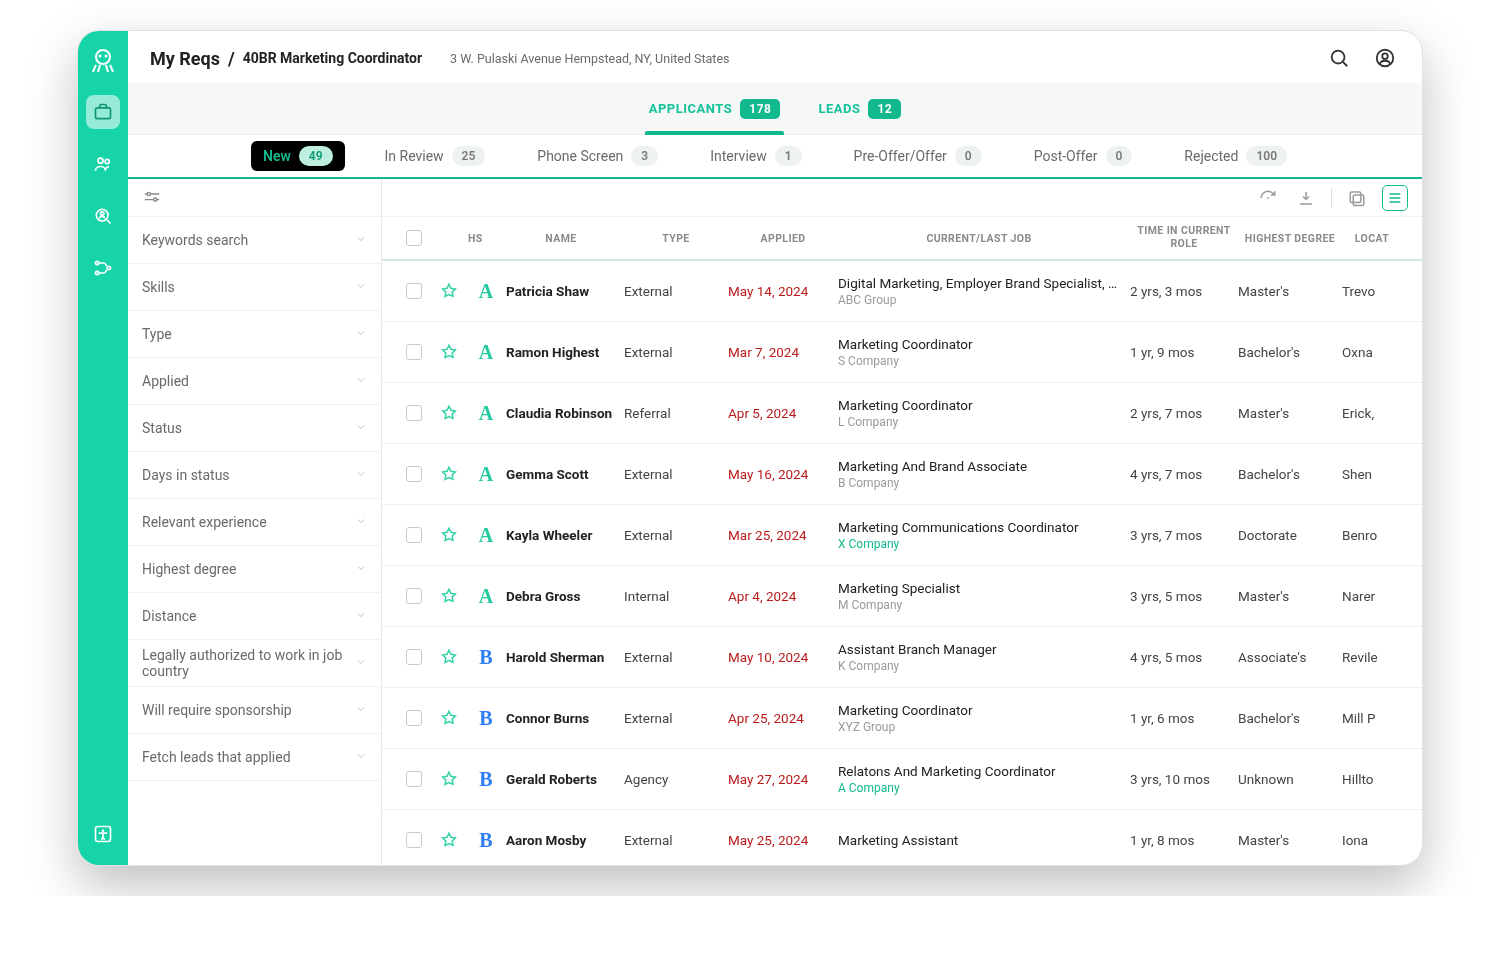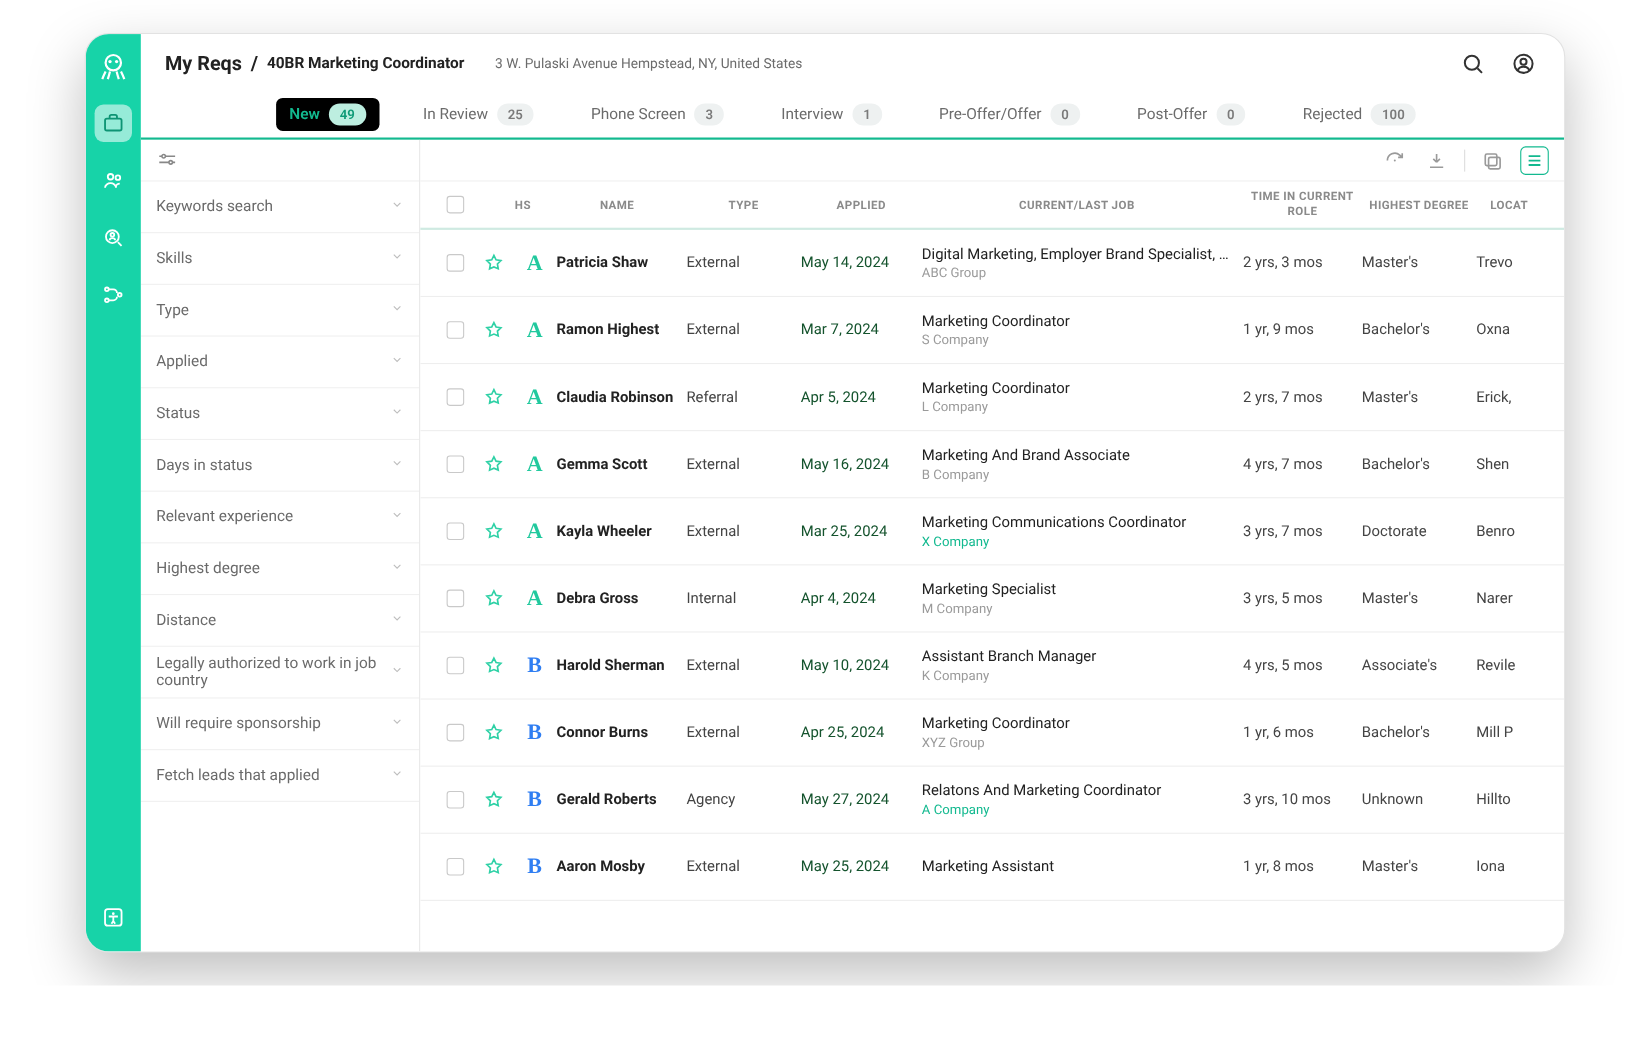--- a/index.html
+++ b/index.html
@@ -53,21 +53,21 @@
 
   
   .thead { display:flex; align-items:center; padding:0 14px; height:44px; font-size:10.5px; font-weight:700; letter-spacing:0.4px; color:#8a8a8a; border-bottom:2px solid #cfeae2;text-align:center; }
   .tbody { flex:1; overflow:auto; }
   .trow { display:flex; align-items:center; padding:0 14px; min-height:61px; border-bottom:1px solid #eee; }
   .c-chk { width:36px; display:flex; align-items:center; justify-content:center; }
   .c-star { width:34px; display:flex; align-items:center; justify-content:center; }
   .c-hs { width:40px; display:flex; align-items:center; justify-content:center; }
   .c-name { width:118px; font-size:13.5px; font-weight:700; color:#222; padding-right:8px; }
   .c-type { width:104px; font-size:13.5px; color:#444; }
-  .c-applied { width:110px; font-size:13.5px; color:#14532d; }
+  .c-applied { width:110px; font-size:13.5px; color:#b91c1c; }
   .c-job { width:292px; font-size:13.5px; color:#222; display:flex; flex-direction:column; justify-content:center; gap:2px; padding-right:10px; }
   .c-job .co { font-size:12px; color:#9a9a9a; }
   .c-job .co.lnk { color:#12b98f; }
   .c-time { width:108px; font-size:13.5px; color:#444; }
   .c-deg { width:104px; font-size:13.5px; color:#444; }
   .c-loc { width:60px; font-size:13.5px; color:#444; overflow:hidden; white-space:nowrap; }
 
   .cbx { width:16px; height:16px; border:1.5px solid #c9c9c9; border-radius:3px; cursor:pointer; }
   .star-icon { color:#2fd1a6; cursor:pointer; }
   .hs-badge { font-size:20px; font-weight:800; font-family:Georgia, 'Times New Roman', serif; }
@@ -149,20 +149,30 @@
       </div>
       <div class="hicon">
         <svg width="22" height="22" viewBox="0 0 24 24" fill="none" stroke="currentColor" stroke-width="2">
             <circle cx="12" cy="12" r="9"></circle>
             <circle cx="12" cy="10" r="3"></circle>
             <path d="M6 19c1-3 4-4 6-4s5 1 6 4"></path>
           </svg>
       </div>
     </div>
 
+    <div class="tabs1">
+      <div class="tab1 active">
+        <span>APPLICANTS</span>
+        <span class="badge">178</span>
+      </div>
+      <div class="tab1">
+        <span>LEADS</span>
+        <span class="badge">12</span>
+      </div>
+    </div>
 
     <div class="tabs2" id="tabs2">
         <div class="tab2 active">
           <span>New</span>
           <span class="count">49</span>
         </div>
         <div class="tab2">
           <span>In Review</span>
           <span class="count">25</span>
         </div>

